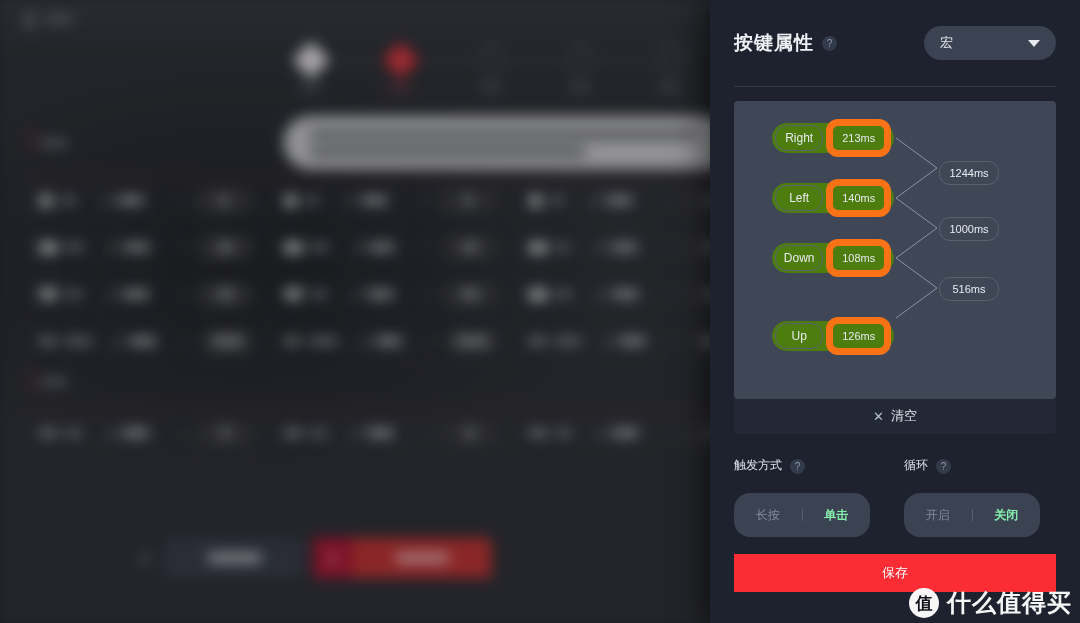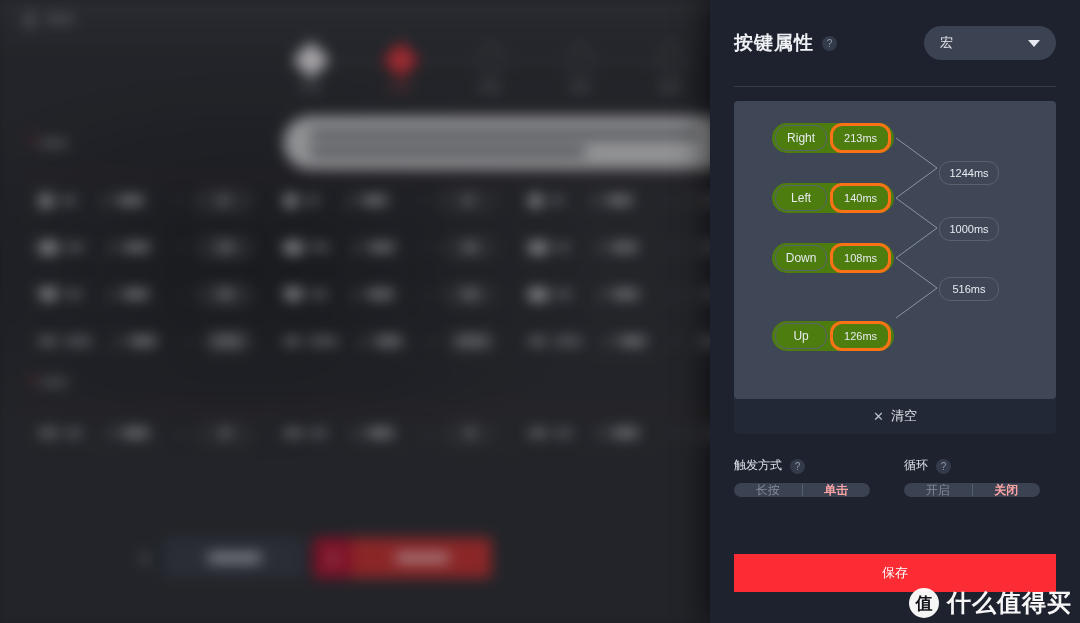--- a/index.html
+++ b/index.html
@@ -223,21 +223,21 @@
   .key-pill {
     width: 55px; height: 24px;
     border: 1px solid #59616f;
     border-radius: 12px;
     display: flex; align-items: center; justify-content: center;
     font-size: 12px; color: #e8ebf0;
   }
   .dur-pill {
     margin-left: 3px;
     width: 60px; height: 24px;
-    border: 3px solid #f97316;
+    border: 7px solid #f97316;
     border-radius: 12px;
     display: flex; align-items: center; justify-content: center;
     font-size: 11px; color: #e8ebf0;
   }
   .gap-chip {
     position: absolute;
     left: 205px;
     width: 58px; height: 22px;
     border: 1px solid #59616f;
     border-radius: 11px;
@@ -262,36 +262,36 @@
   
   .options-row {
     display: flex;
     margin-top: 22px;
   }
   .option-group { width: 136px; }
   .option-group.second { margin-left: 34px; }
   .option-head { display: flex; align-items: flex-end; height: 18px; }
   .option-label { font-size: 12px; color: #dfe3ea; }
   .toggle {
-    margin-top: 9px;
-    width: 136px; height: 14px;
+    margin-top: 19px;
+    width: 136px; height: 44px;
     background: #3b4252;
     border-radius: 16px;
     display: flex; align-items: center;
     overflow: hidden;
     font-family: Liberation Serif, serif;
   }
   .toggle-opt {
     flex: 1; text-align: center;
     font-size: 12px;
     color: #838b9b;
     line-height: 32px;
     cursor: pointer;
   }
-  .toggle-opt.active { color: #fca5a5; font-weight: bold; }
+  .toggle-opt.active { color: #86efac; font-weight: bold; }
   .toggle-sep { width: 1px; height: 12px; background: #565f70; }
 
   
   .footer {
     position: absolute;
     left: 24px; right: 24px;
     bottom: 31px;
     display: flex;
     gap: 14px;
   }

